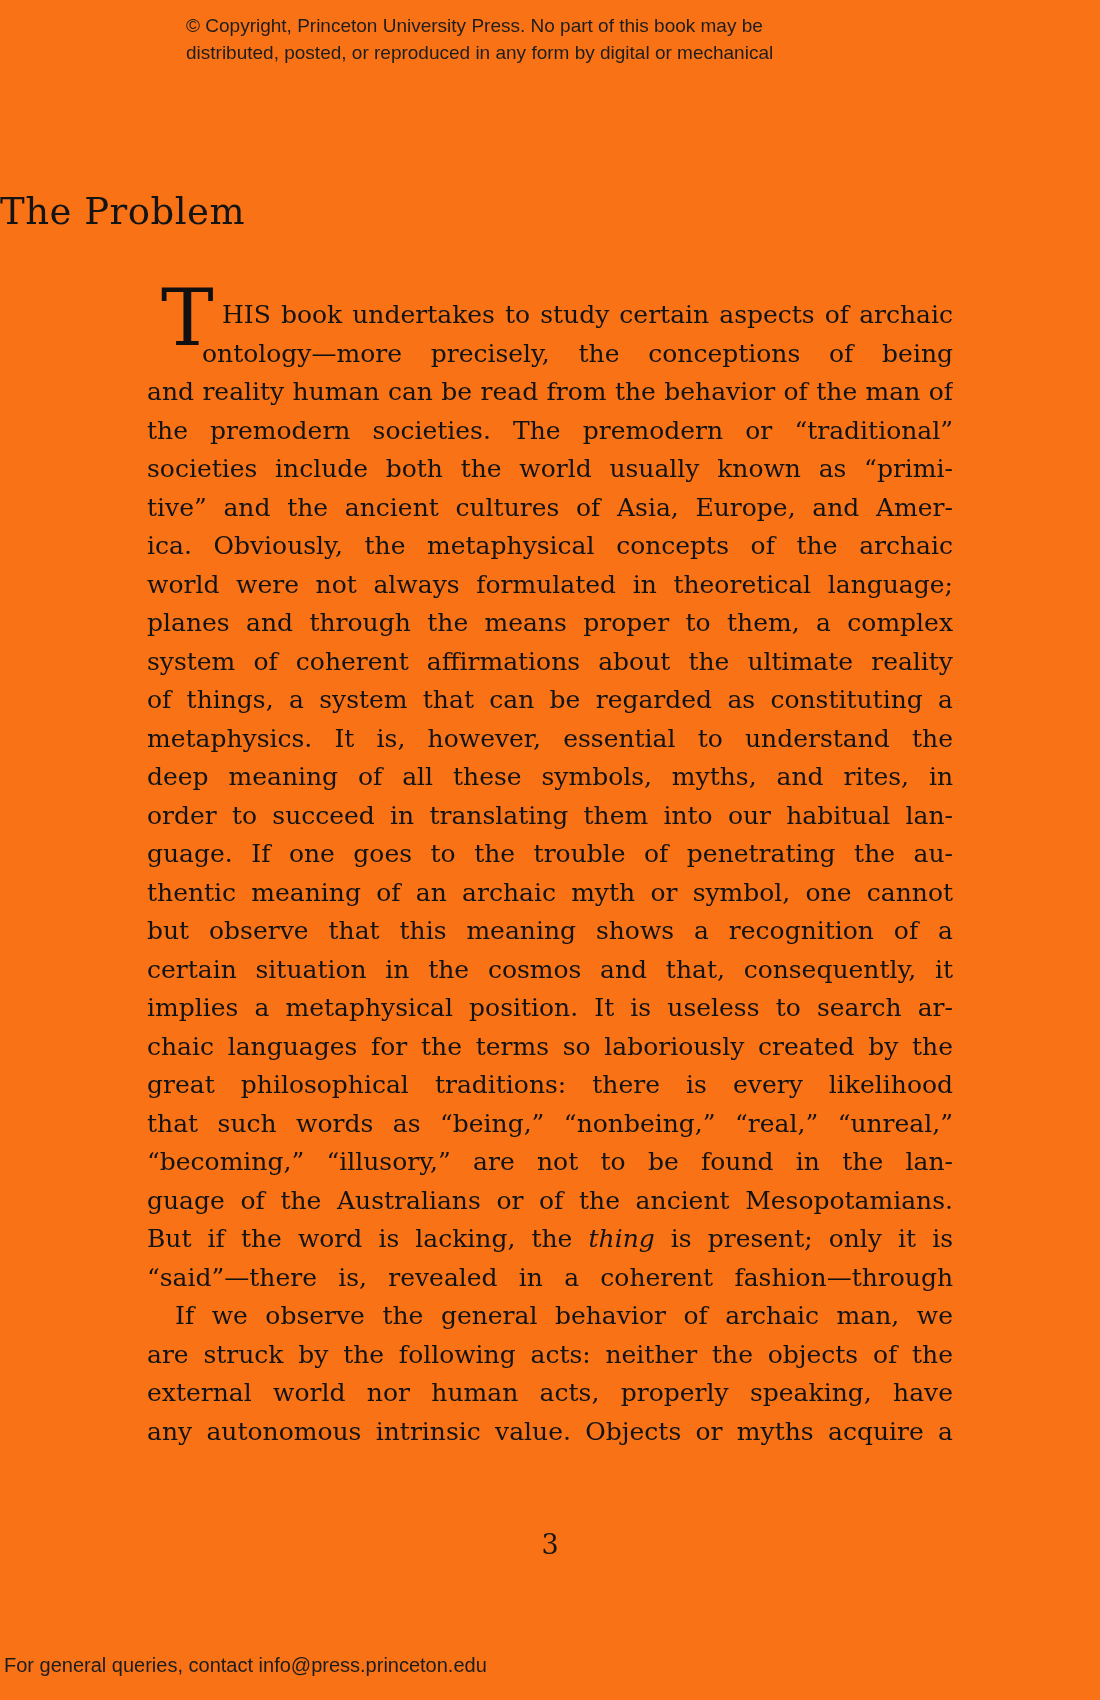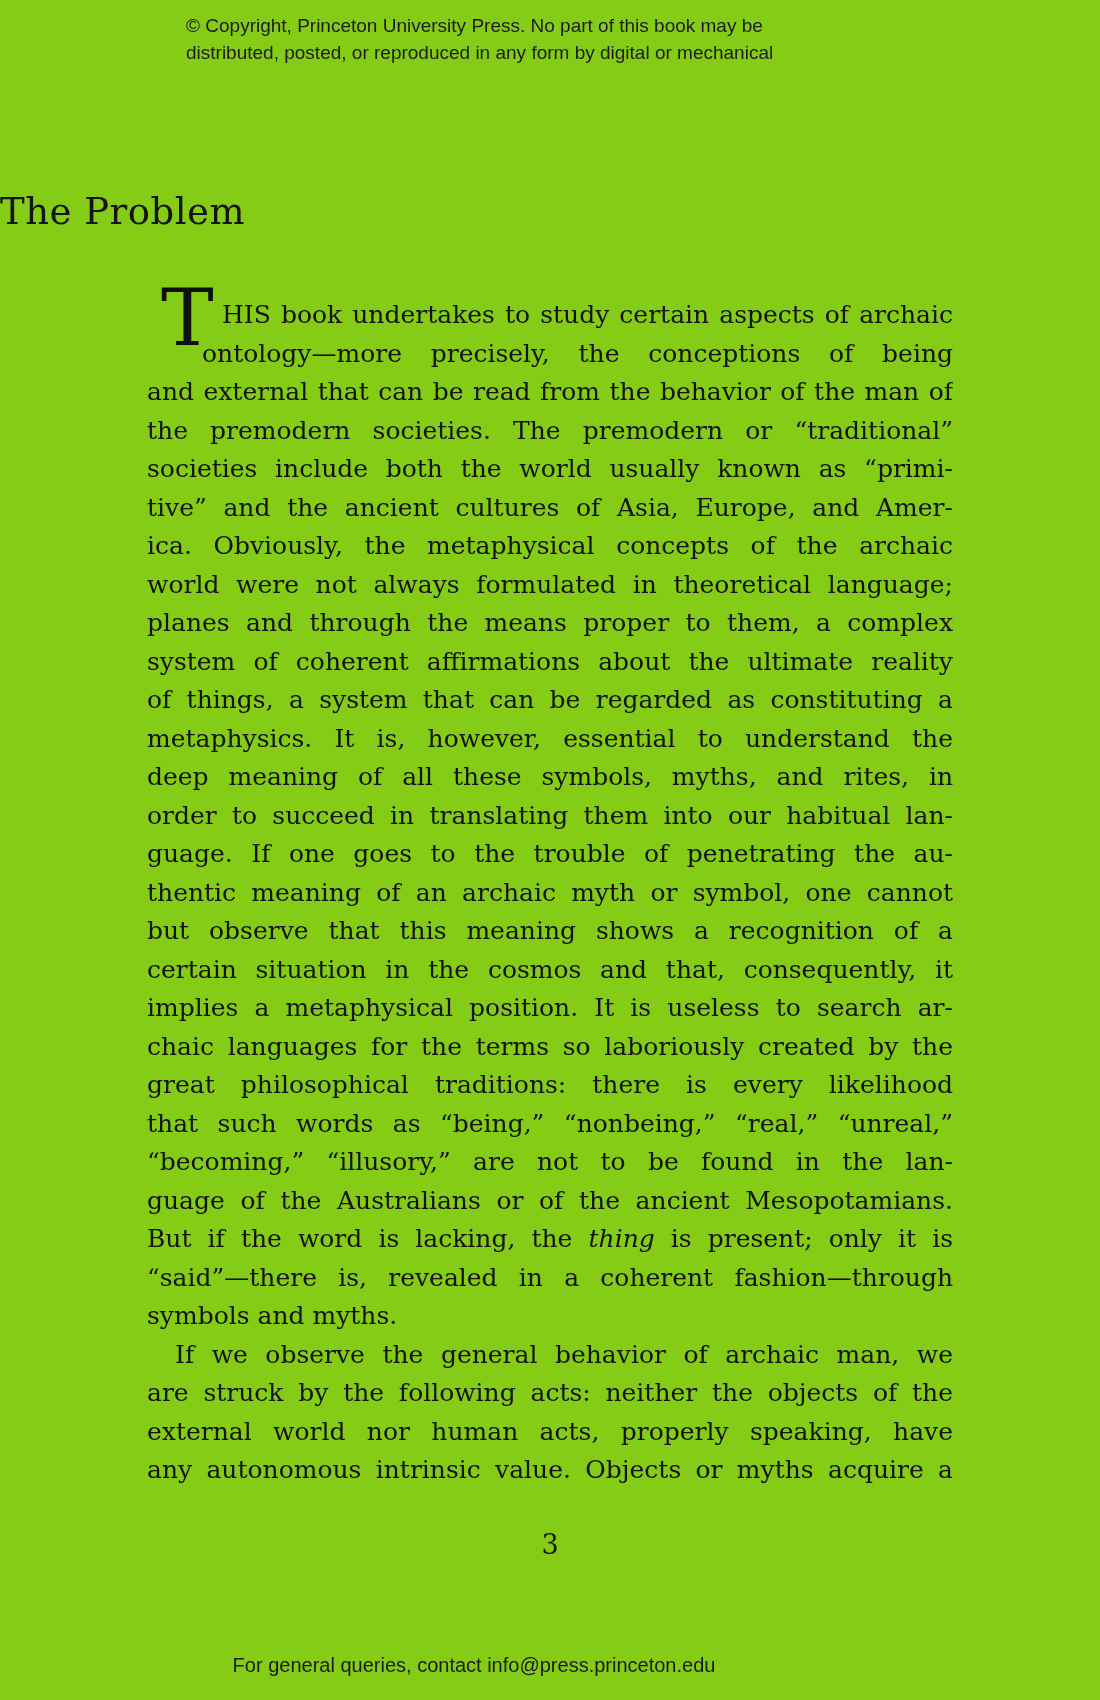--- a/index.html
+++ b/index.html
@@ -2,21 +2,21 @@
 <html><head>
 <meta charset="utf-8">
 <style>
   html,body{margin:0;padding:0;}
   body{
     width:1100px;height:1700px;position:relative;
     background:#fefefe;
     font-family:"DejaVu Serif", serif;
     color:#161616;
   }
-  .page{position:absolute;left:0;top:0;width:1100px;height:1700px;background:#84cc16;overflow:hidden;}
+  .page{position:absolute;left:0;top:0;width:1100px;height:1700px;background:#f97316;overflow:hidden;}
 
   .copyright{
     position:absolute;left:186px;top:12px;width:680px;
     font-family:"Liberation Sans", sans-serif;
     font-size:19px;line-height:27px;color:#1d1d1d;
   }
 
   .title{
     position:absolute;left:0;top:192px;width:1100px;
     font-family:"DejaVu Serif", serif;
@@ -42,43 +42,42 @@
     font-size:79px;line-height:79px;color:#101010;
     font-family:"DejaVu Serif", serif;
   }
 
   .pnum{
     position:absolute;left:0;top:1530px;width:1100px;
     text-align:center;font-size:27px;line-height:30px;color:#171717;
   }
 
   .footer{
-    position:absolute;left:12px;top:1650px;width:924px;
-    text-align:center;
+    position:absolute;left:4px;top:1650px;width:924px;
     font-family:"Liberation Sans", sans-serif;
     font-size:20px;line-height:30px;color:#1c1c1c;
   }
 </style>
 </head>
 <body>
 
 <div class="page">
 
   <div class="copyright">
       <div>© Copyright, Princeton University Press. No part of this book may be</div>
       <div>distributed, posted, or reproduced in any form by digital or mechanical</div>
     </div>
 
   <div class="title">The Problem</div>
 
   <div class="body-block">
     <span class="drop-cap">T</span>
   <div class="bl dc1"><span>HIS book undertakes to study certain aspects of archaic</span></div>
       <div class="bl dc2"><span>ontology—more precisely, the conceptions of being</span></div>
-      <div class="bl"><span>and external that can be read from the behavior of the man of</span></div>
+      <div class="bl"><span>and reality human can be read from the behavior of the man of</span></div>
       <div class="bl"><span>the premodern societies. The premodern or “traditional”</span></div>
       <div class="bl"><span>societies include both the world usually known as “primi-</span></div>
       <div class="bl"><span>tive” and the ancient cultures of Asia, Europe, and Amer-</span></div>
       <div class="bl"><span>ica. Obviously, the metaphysical concepts of the archaic</span></div>
       <div class="bl"><span>world were not always formulated in theoretical language;</span></div>
       <div class="bl"><span>planes and through the means proper to them, a complex</span></div>
       <div class="bl"><span>system of coherent affirmations about the ultimate reality</span></div>
       <div class="bl"><span>of things, a system that can be regarded as constituting a</span></div>
       <div class="bl"><span>metaphysics. It is, however, essential to understand the</span></div>
       <div class="bl"><span>deep meaning of all these symbols, myths, and rites, in</span></div>
@@ -88,21 +87,20 @@
       <div class="bl"><span>but observe that this meaning shows a recognition of a</span></div>
       <div class="bl"><span>certain situation in the cosmos and that, consequently, it</span></div>
       <div class="bl"><span>implies a metaphysical position. It is useless to search ar-</span></div>
       <div class="bl"><span>chaic languages for the terms so laboriously created by the</span></div>
       <div class="bl"><span>great philosophical traditions: there is every likelihood</span></div>
       <div class="bl"><span>that such words as “being,” “nonbeing,” “real,” “unreal,”</span></div>
       <div class="bl"><span>“becoming,” “illusory,” are not to be found in the lan-</span></div>
       <div class="bl"><span>guage of the Australians or of the ancient Mesopotamians.</span></div>
       <div class="bl"><span>But if the word is lacking, the </span><i>thing</i><span> is present; only it is</span></div>
       <div class="bl"><span>“said”—there is, revealed in a coherent fashion—through</span></div>
-      <div class="bl no-just"><span>symbols and myths.</span></div>
       <div class="bl indent"><span>If we observe the general behavior of archaic man, we</span></div>
       <div class="bl"><span>are struck by the following acts: neither the objects of the</span></div>
       <div class="bl"><span>external world nor human acts, properly speaking, have</span></div>
       <div class="bl"><span>any autonomous intrinsic value. Objects or myths acquire a</span></div>
     </div>
 
   <div class="pnum">3</div>
 
   <div class="footer">For general queries, contact info@press.princeton.edu</div>
 

